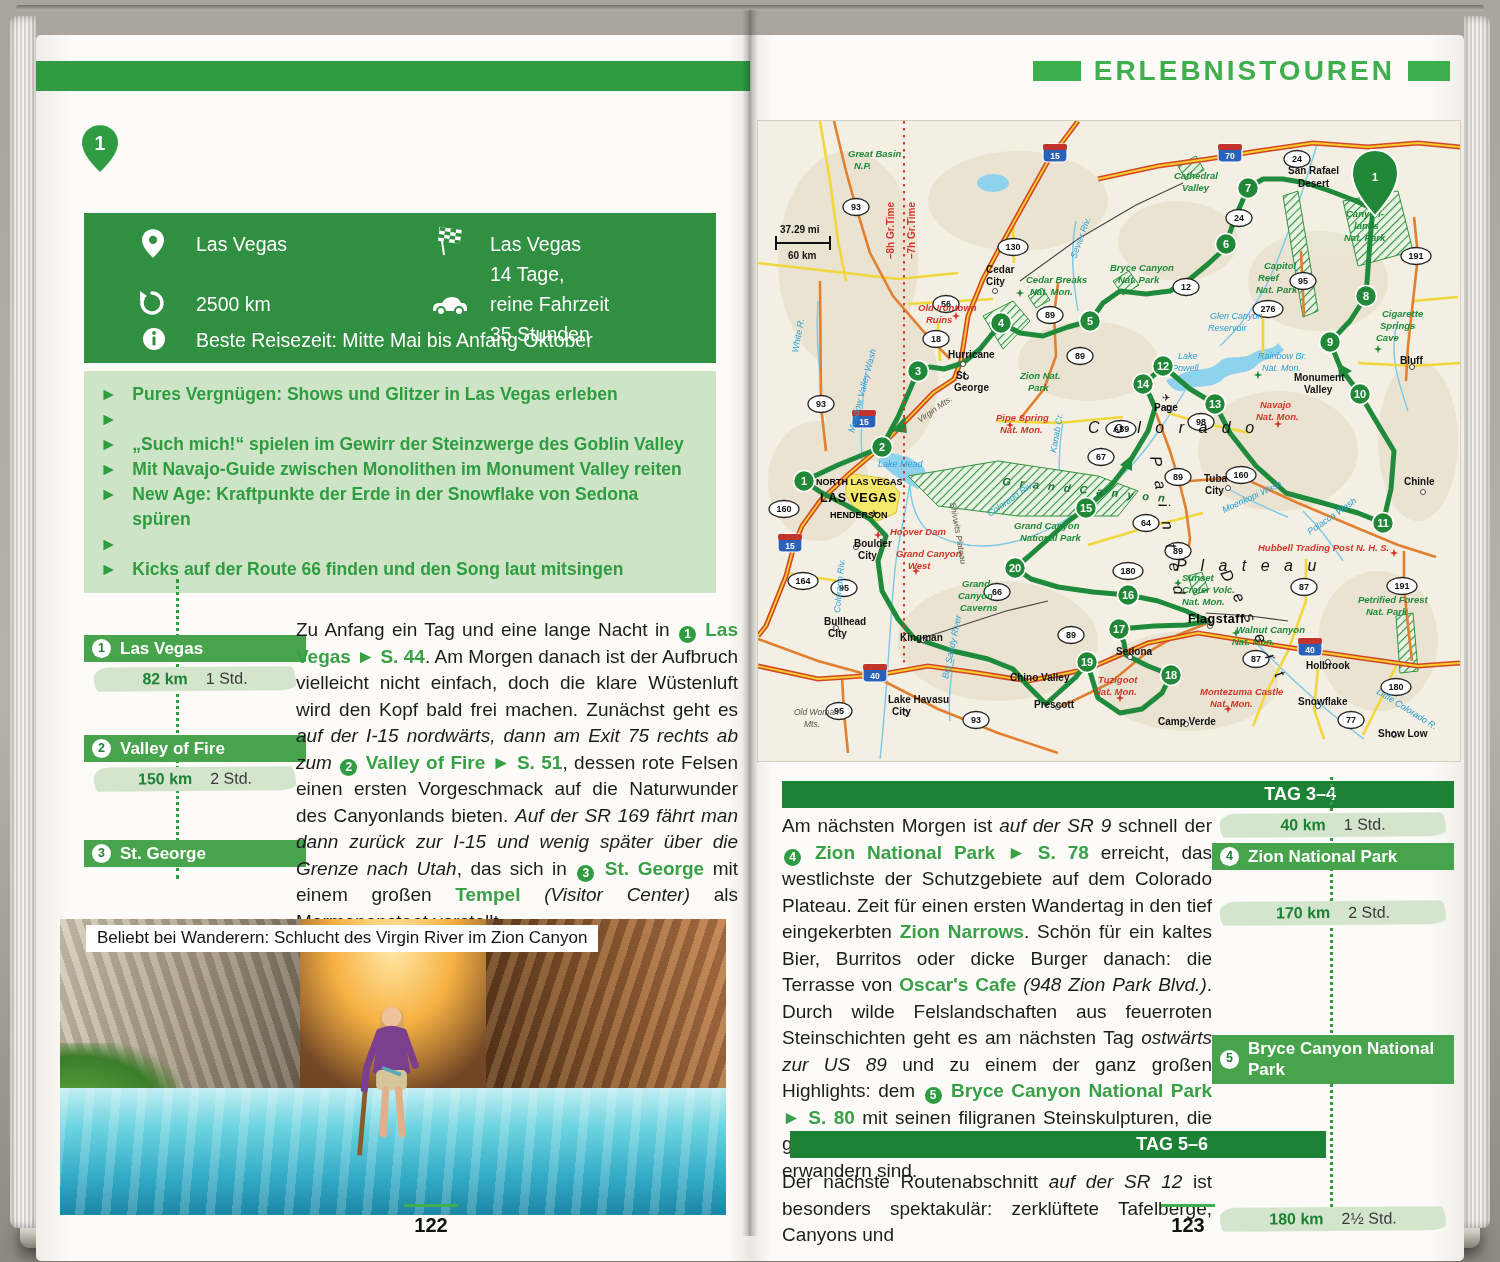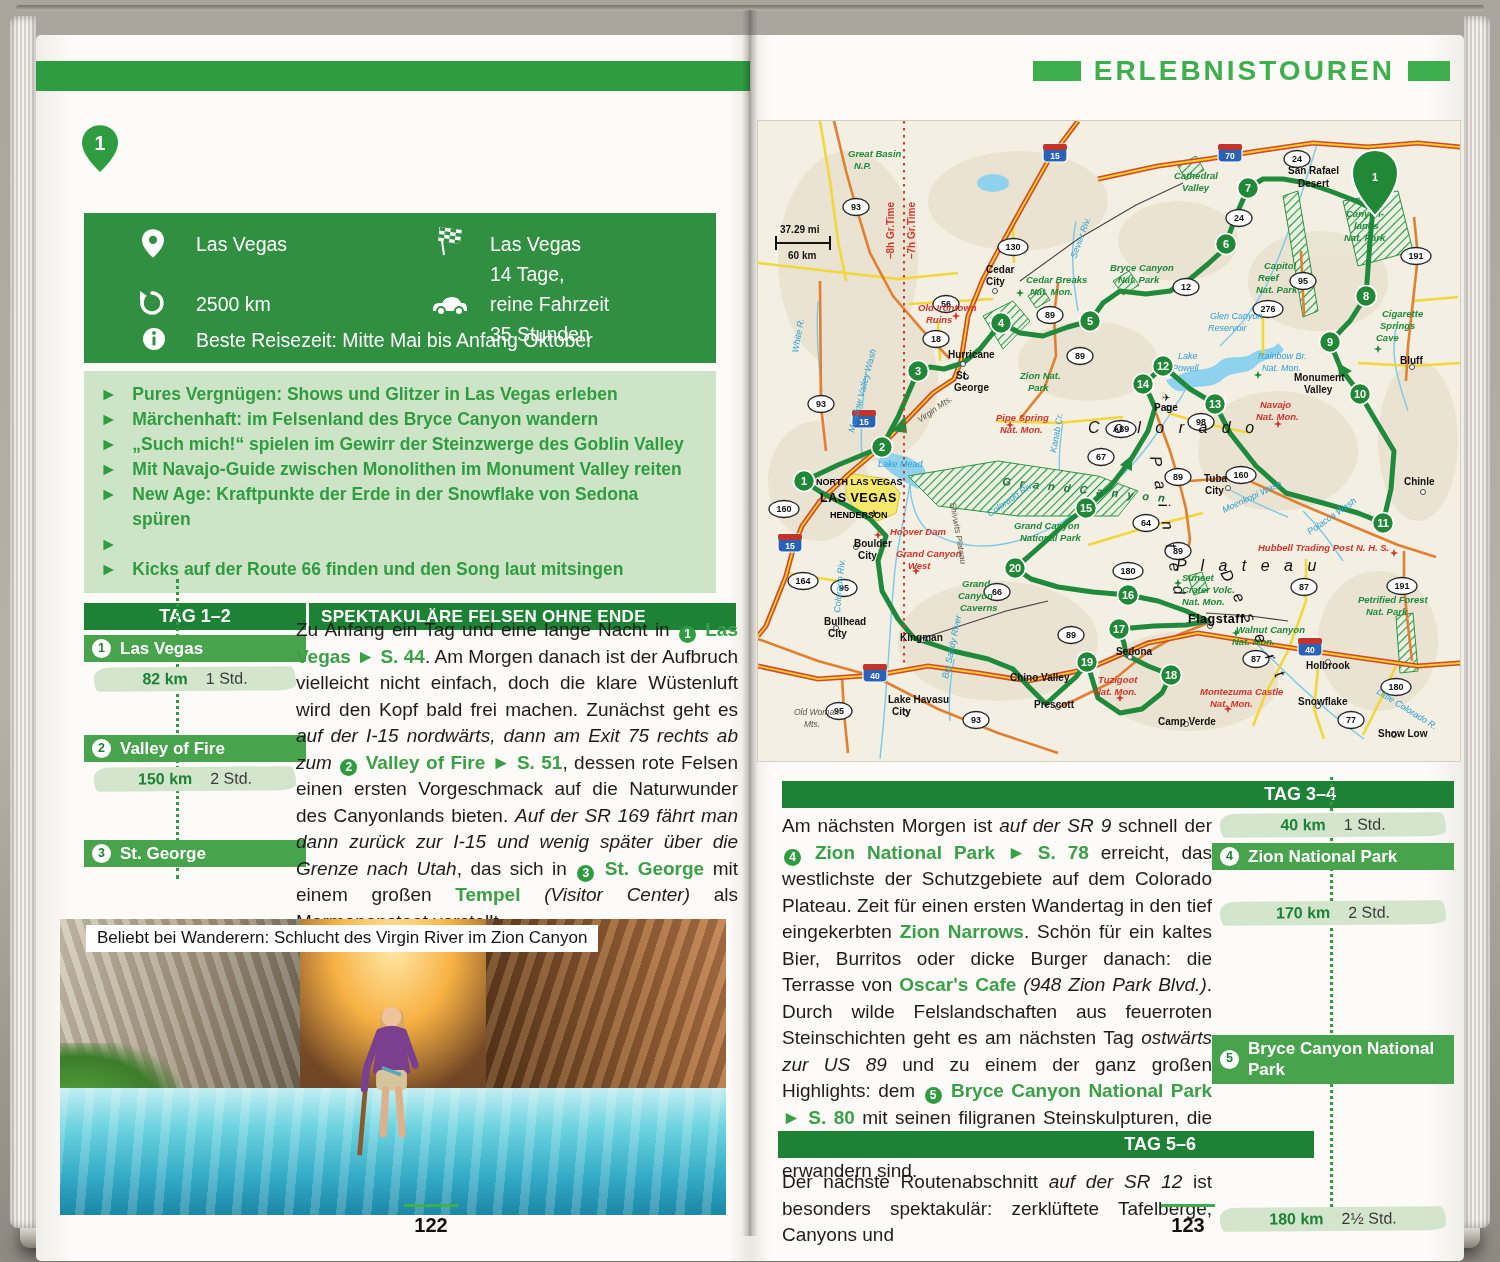--- a/index.html
+++ b/index.html
@@ -156,21 +156,20 @@
       <span class="itm" style="left:112px;top:116px">Beste Reisezeit: Mitte Mai bis Anfang Oktober</span>
     </div>
 
     <div class="highlights">
         <div class="hl">
           <span class="hl-arrow">►</span>
           <span>Pures Vergnügen: Shows und Glitzer in Las Vegas erleben</span>
         </div>
         <div class="hl">
           <span class="hl-arrow">►</span>
-          <span>Märchenhaft: im Felsenland des Bryce Canyon wandern</span>
         </div>
         <div class="hl">
           <span class="hl-arrow">►</span>
           <span>„Such mich!“ spielen im Gewirr der Steinzwerge des Goblin Valley</span>
         </div>
         <div class="hl">
           <span class="hl-arrow">►</span>
           <span>Mit Navajo-Guide zwischen Monolithen im Monument Valley reiten</span>
         </div>
         <div class="hl">
@@ -179,24 +178,20 @@
         </div>
         <div class="hl">
           <span class="hl-arrow">►</span>
         </div>
         <div class="hl">
           <span class="hl-arrow">►</span>
           <span>Kicks auf der Route 66 finden und den Song laut mitsingen</span>
         </div>
       </div>
 
-    <div class="tagrow" style="left:48px;top:568px;right:14px">
-      <div class="seg c" style="width:222px">TAG 1–2</div>
-      <div class="seg l" style="flex:1">SPEKTAKULÄRE FELSEN OHNE ENDE</div>
-    </div>
 
     <div class="itin" style="left:48px;top:600px;width:222px;height:250px">
       <div class="dotline" style="left:92px;top:-56px;height:300px"></div>
       <div class="stopbar" style="top:0">
         <span class="stopnum">1</span>
         <span>Las Vegas</span>
       </div>
       <div class="brush" style="top:32px;left:10px;right:10px">
         <span class="dist">82 km</span>
           <span class="time">1 Std.</span>
@@ -782,21 +777,21 @@
       <div class="brush" style="top:88px;left:8px;right:8px">
         <span class="dist">170 km</span>
           <span class="time">2 Std.</span>
       </div>
       <div class="stopbar" style="top:222px">
         <span class="stopnum">5</span>
         <span>Bryce Canyon National Park</span>
       </div>
     </div>
 
-    <div class="tagrow" style="left:28px;top:1096px;width:536px">
+    <div class="tagrow" style="left:40px;top:1096px;width:536px">
       <div class="seg r" style="flex:1">TAG 5–6</div>
     </div>
 
     <div class="bodytext" id="body-right2" style="left:32px;top:1134px;width:430px"><span class="sg-n">Der nächste Routenabschnitt </span><span class="sg-i">auf der SR 12</span><span class="sg-n"> ist besonders spektakulär: zerklüftete Tafelberge, Canyons und</span></div>
 
     <div class="brush" style="left:470px;top:1172px;width:210px">
       <span class="dist">180 km</span>
         <span class="time">2½ Std.</span>
     </div>
 

